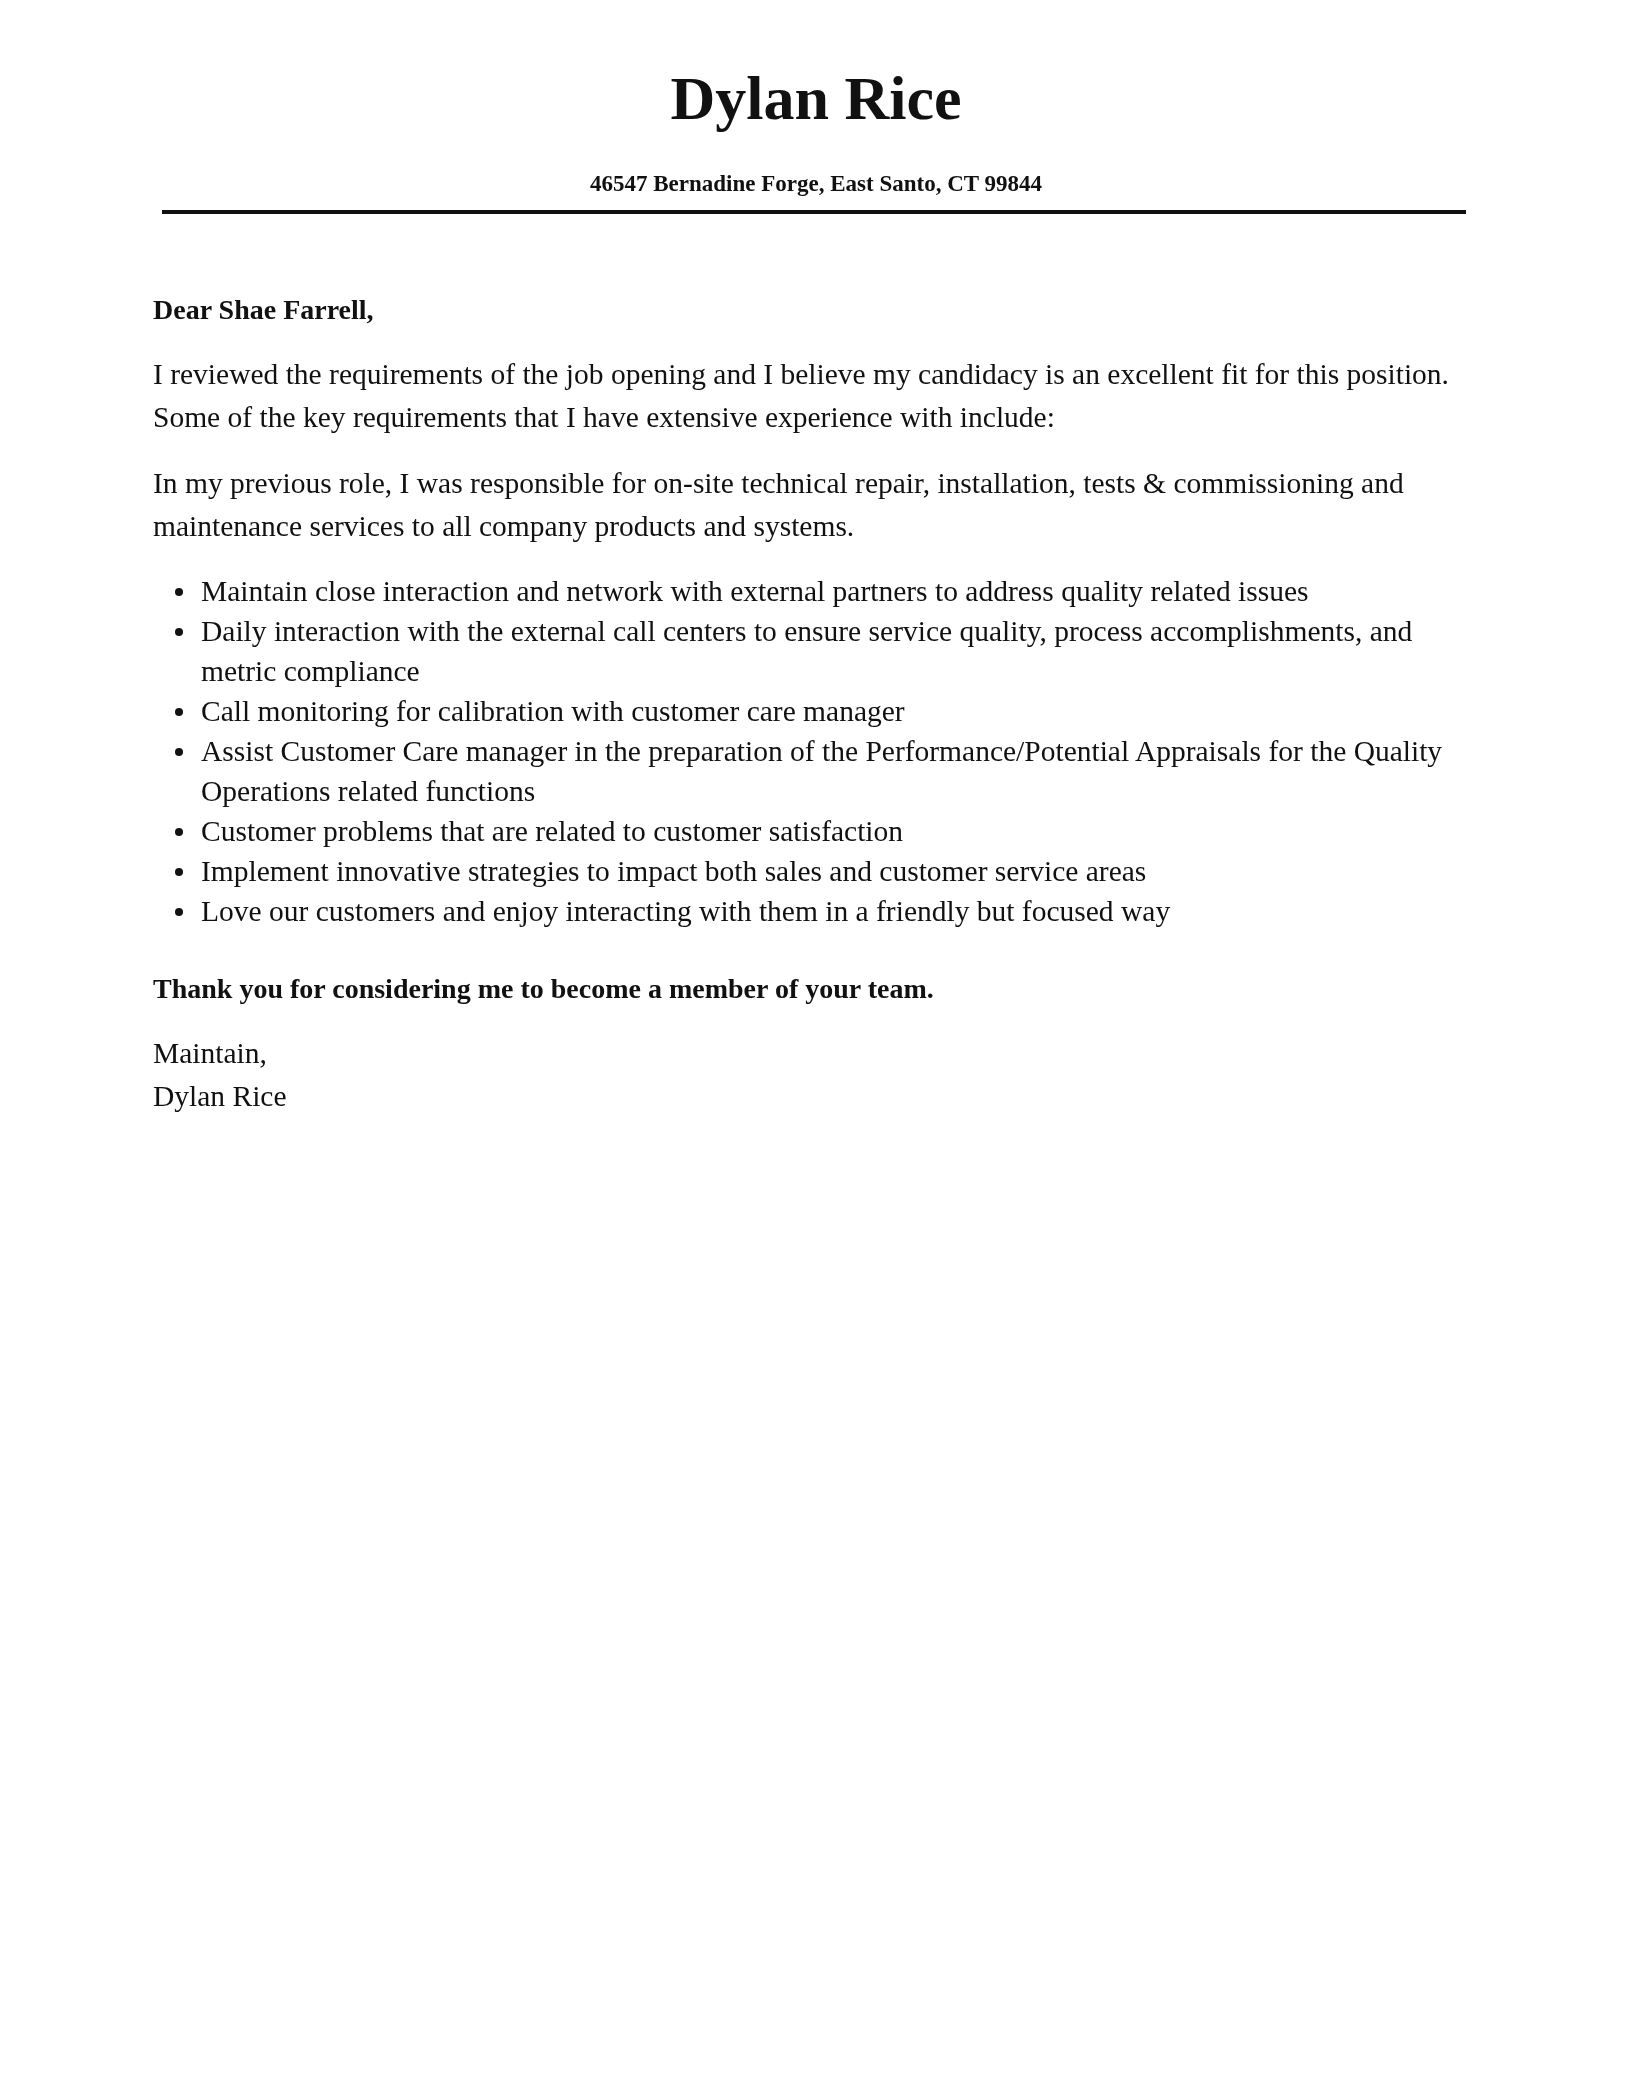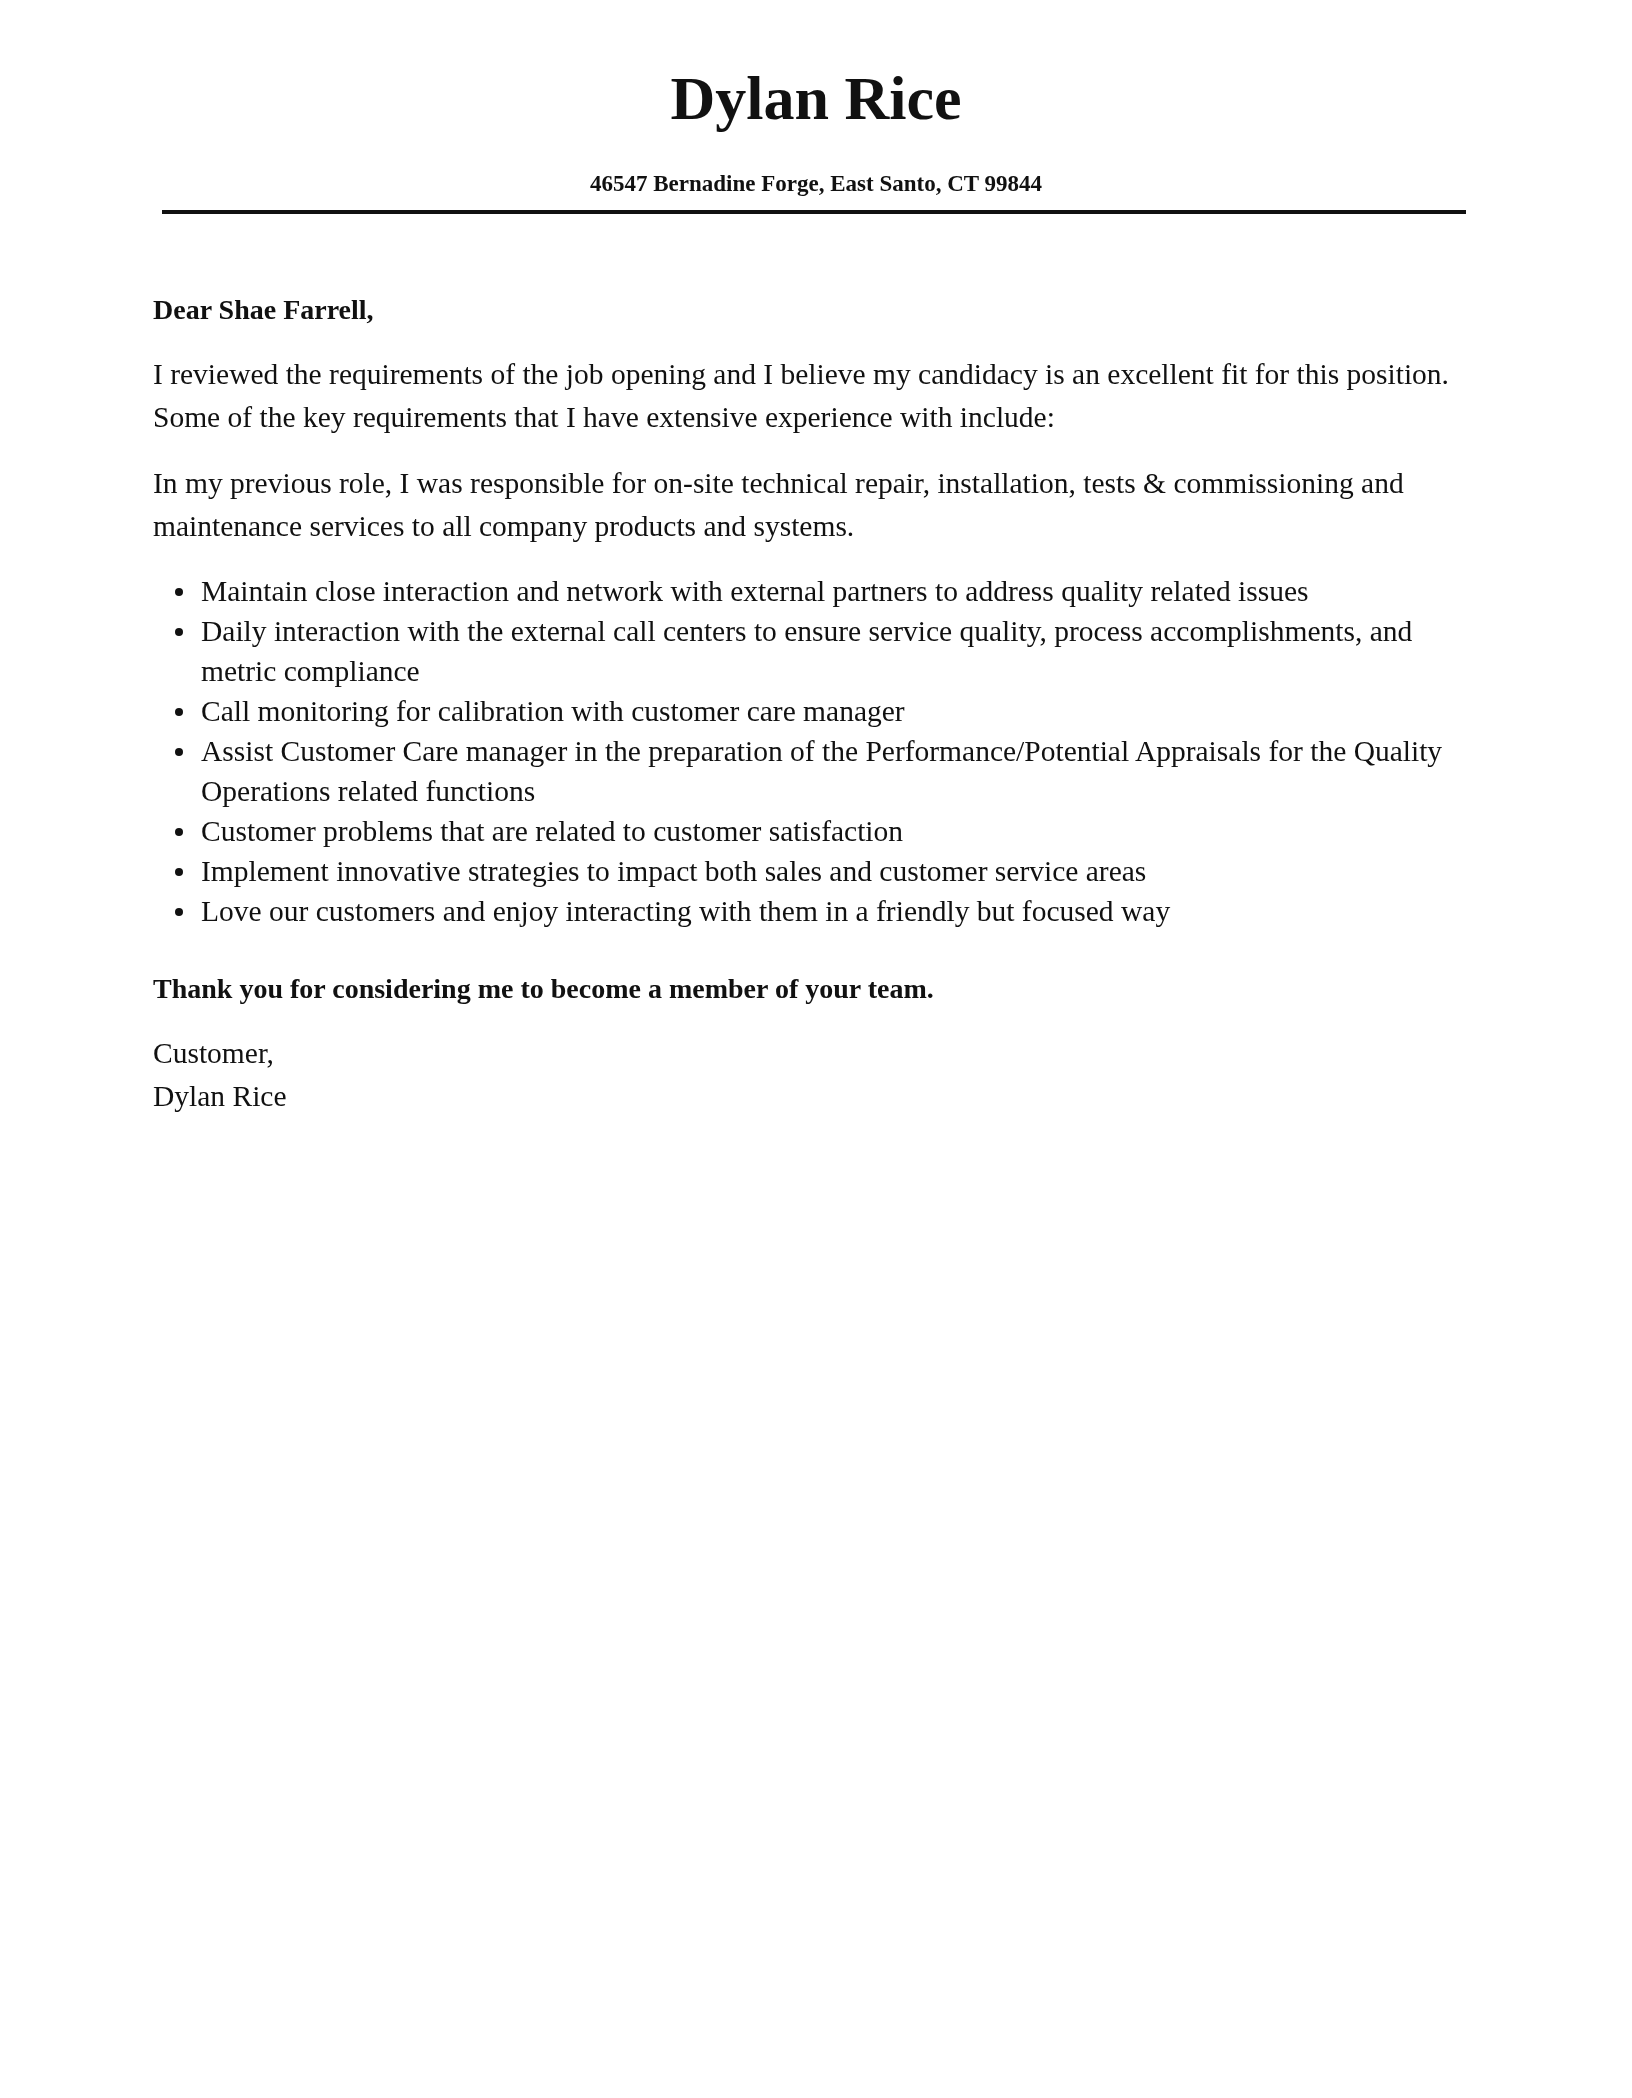--- a/index.html
+++ b/index.html
@@ -47,15 +47,15 @@
   <ul class="reqs">
     <li>Maintain close interaction and network with external partners to address quality related issues</li>
     <li>Daily interaction with the external call centers to ensure service quality, process accomplishments, and metric compliance</li>
     <li>Call monitoring for calibration with customer care manager</li>
     <li>Assist Customer Care manager in the preparation of the Performance/Potential Appraisals for the Quality Operations related functions</li>
     <li>Customer problems that are related to customer satisfaction</li>
     <li>Implement innovative strategies to impact both sales and customer service areas</li>
     <li>Love our customers and enjoy interacting with them in a friendly but focused way</li>
   </ul>
   <p class="closing">Thank you for considering me to become a member of your team.</p>
-  <p class="signoff">Customer,</p>
+  <p class="signoff">Maintain,</p>
   <p class="signoff">Dylan Rice</p>
 </div>
 
 </body></html>

